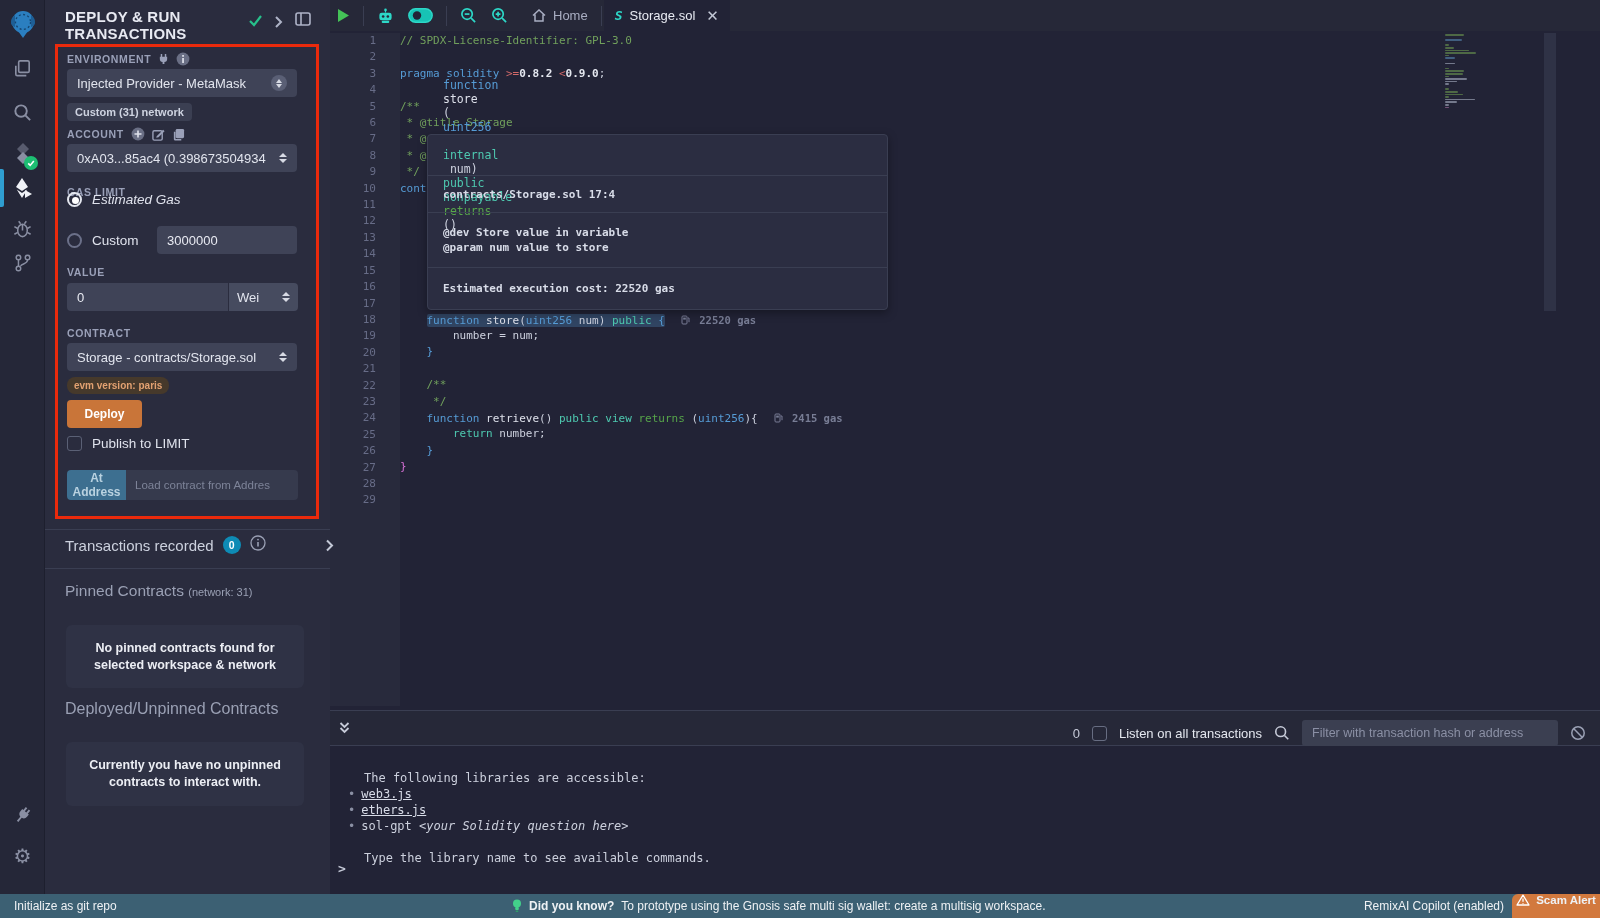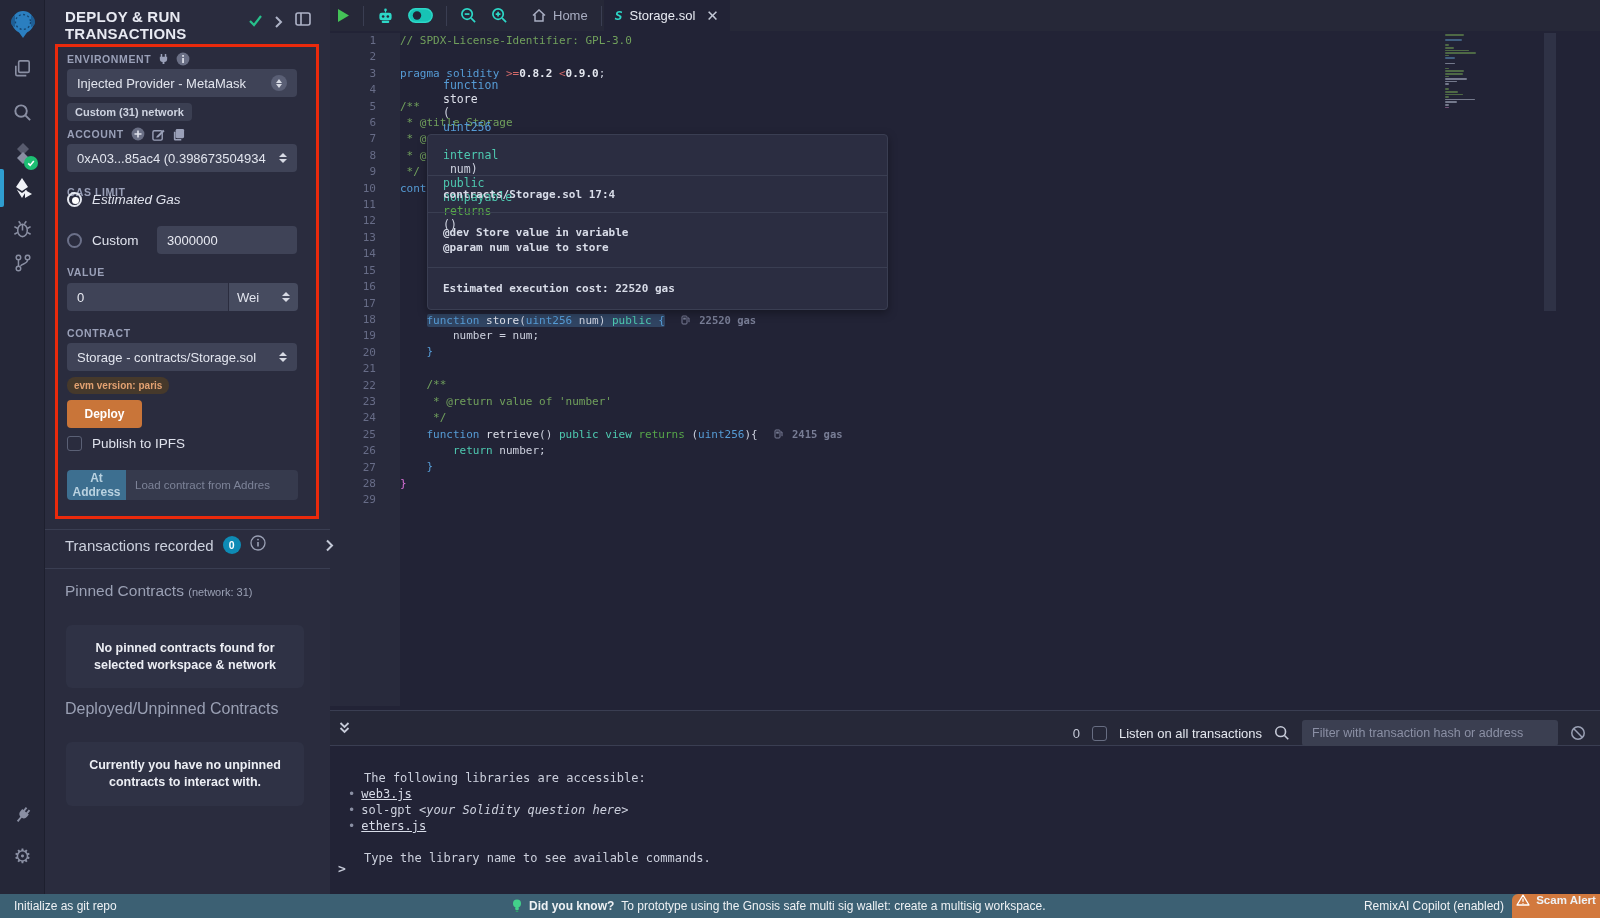--- a/index.html
+++ b/index.html
@@ -277,21 +277,21 @@
       <span class="stepper-plain">
           <span class="tri-up"></span>
           <span class="tri-dn"></span>
         </span>
     </div>
     <div class="evm-badge">evm version: paris</div>
 
     <button class="btn-deploy">Deploy</button>
     <div class="chk-row" style="top:436px;">
       <span class="chk"></span>
-      <span>Publish to IPFS</span>
+      <span>Publish to LIMIT</span>
     </div>
     <div class="ataddr">
       <button class="btn-ataddr">At Address</button>
       <input class="inp-ataddr" placeholder="Load contract from Addres" style="">
     </div>
 
     <div class="divider" style="top:529px;"></div>
     <div class="tx-row">
       <span class="tx-label">Transactions recorded</span>
       <span class="tx-count">0</span>
@@ -423,21 +423,20 @@
         <div class="cl"><span class="tk-com">     */</span></div>
         <div class="cl"><span class="tk-pln">    </span><span class="hlspan"><span class="tk-kw">function </span><span class="tk-fn">store</span><span class="tk-pln">(</span><span class="tk-kw">uint256</span><span class="tk-pln"> num) </span><span class="tk-mod">public </span><span class="tk-b1">{</span></span><span class="gas"><svg width="9" height="10" viewBox="0 0 9 10" fill="none" stroke="#787d95" stroke-width="1">
               <rect x="1" y="1" width="5" height="8" rx="1"></rect>
               <path d="M2.2 2.6 h2.6 v2 H2.2 Z" fill="#787d95" stroke="none"></path>
               <path d="M6.8 3 H8 v4.2"></path>
             </svg> 22520 gas</span></div>
         <div class="cl"><span class="tk-pln">        number = num;</span></div>
         <div class="cl"><span class="tk-pln">    </span><span class="tk-b1">}</span></div>
         <div class="cl"></div>
         <div class="cl"><span class="tk-com">    /**</span></div>
-        <div class="cl"><span class="tk-com">     * @return value of 'number'</span></div>
         <div class="cl"><span class="tk-com">     */</span></div>
         <div class="cl"><span class="tk-pln">    </span><span class="tk-kw">function </span><span class="tk-fn">retrieve</span><span class="tk-pln">() </span><span class="tk-mod">public </span><span class="tk-mod">view </span><span class="tk-ret">returns </span><span class="tk-pln">(</span><span class="tk-kw">uint256</span><span class="tk-pln">){</span><span class="gas"><svg width="9" height="10" viewBox="0 0 9 10" fill="none" stroke="#787d95" stroke-width="1">
               <rect x="1" y="1" width="5" height="8" rx="1"></rect>
               <path d="M2.2 2.6 h2.6 v2 H2.2 Z" fill="#787d95" stroke="none"></path>
               <path d="M6.8 3 H8 v4.2"></path>
             </svg> 2415 gas</span></div>
         <div class="cl"><span class="tk-pln">        </span><span class="tk-mod">return</span><span class="tk-pln"> number;</span></div>
         <div class="cl"><span class="tk-pln">    </span><span class="tk-b1">}</span></div>
         <div class="cl"><span class="tk-b2">}</span></div>
       </div>
@@ -507,22 +506,22 @@
           <svg width="16" height="16" viewBox="0 0 18 18" fill="none" stroke="#9aa0b4" stroke-width="1.7">
               <circle cx="9" cy="9" r="7"></circle>
               <path d="M4.3 4.3 L13.7 13.7"></path>
             </svg>
           </span>
       </span>
     </div>
     <div id="term-body">
       <div class="t-line" style="padding-left:26px;"><span>The following libraries are accessible:</span></div>
       <div class="t-line" style="padding-left:10px;"><span class="t-bullet">•</span><span class="t-link">web3.js</span></div>
+      <div class="t-line" style="padding-left:10px;"><span class="t-bullet">•</span><span class="t-link">ethers.js</span></div>
       <div class="t-line" style="padding-left:10px;"><span class="t-bullet">•</span><span>sol-gpt </span><span class="t-ital">&lt;your Solidity question here&gt;</span></div>
-      <div class="t-line" style="padding-left:10px;"><span class="t-bullet">•</span><span class="t-link">ethers.js</span></div>
       <div class="t-line"></div>
       <div class="t-line" style="padding-left:26px;"><span>Type the library name to see available commands.</span></div>
     </div>
     <div id="term-prompt">&gt;</div>
   </div>
 
   <div id="statusbar">
     <span class="sb-left">Initialize as git repo</span>
     <span class="sb-tip">
       <svg width="10" height="14" viewBox="0 0 10 14">

